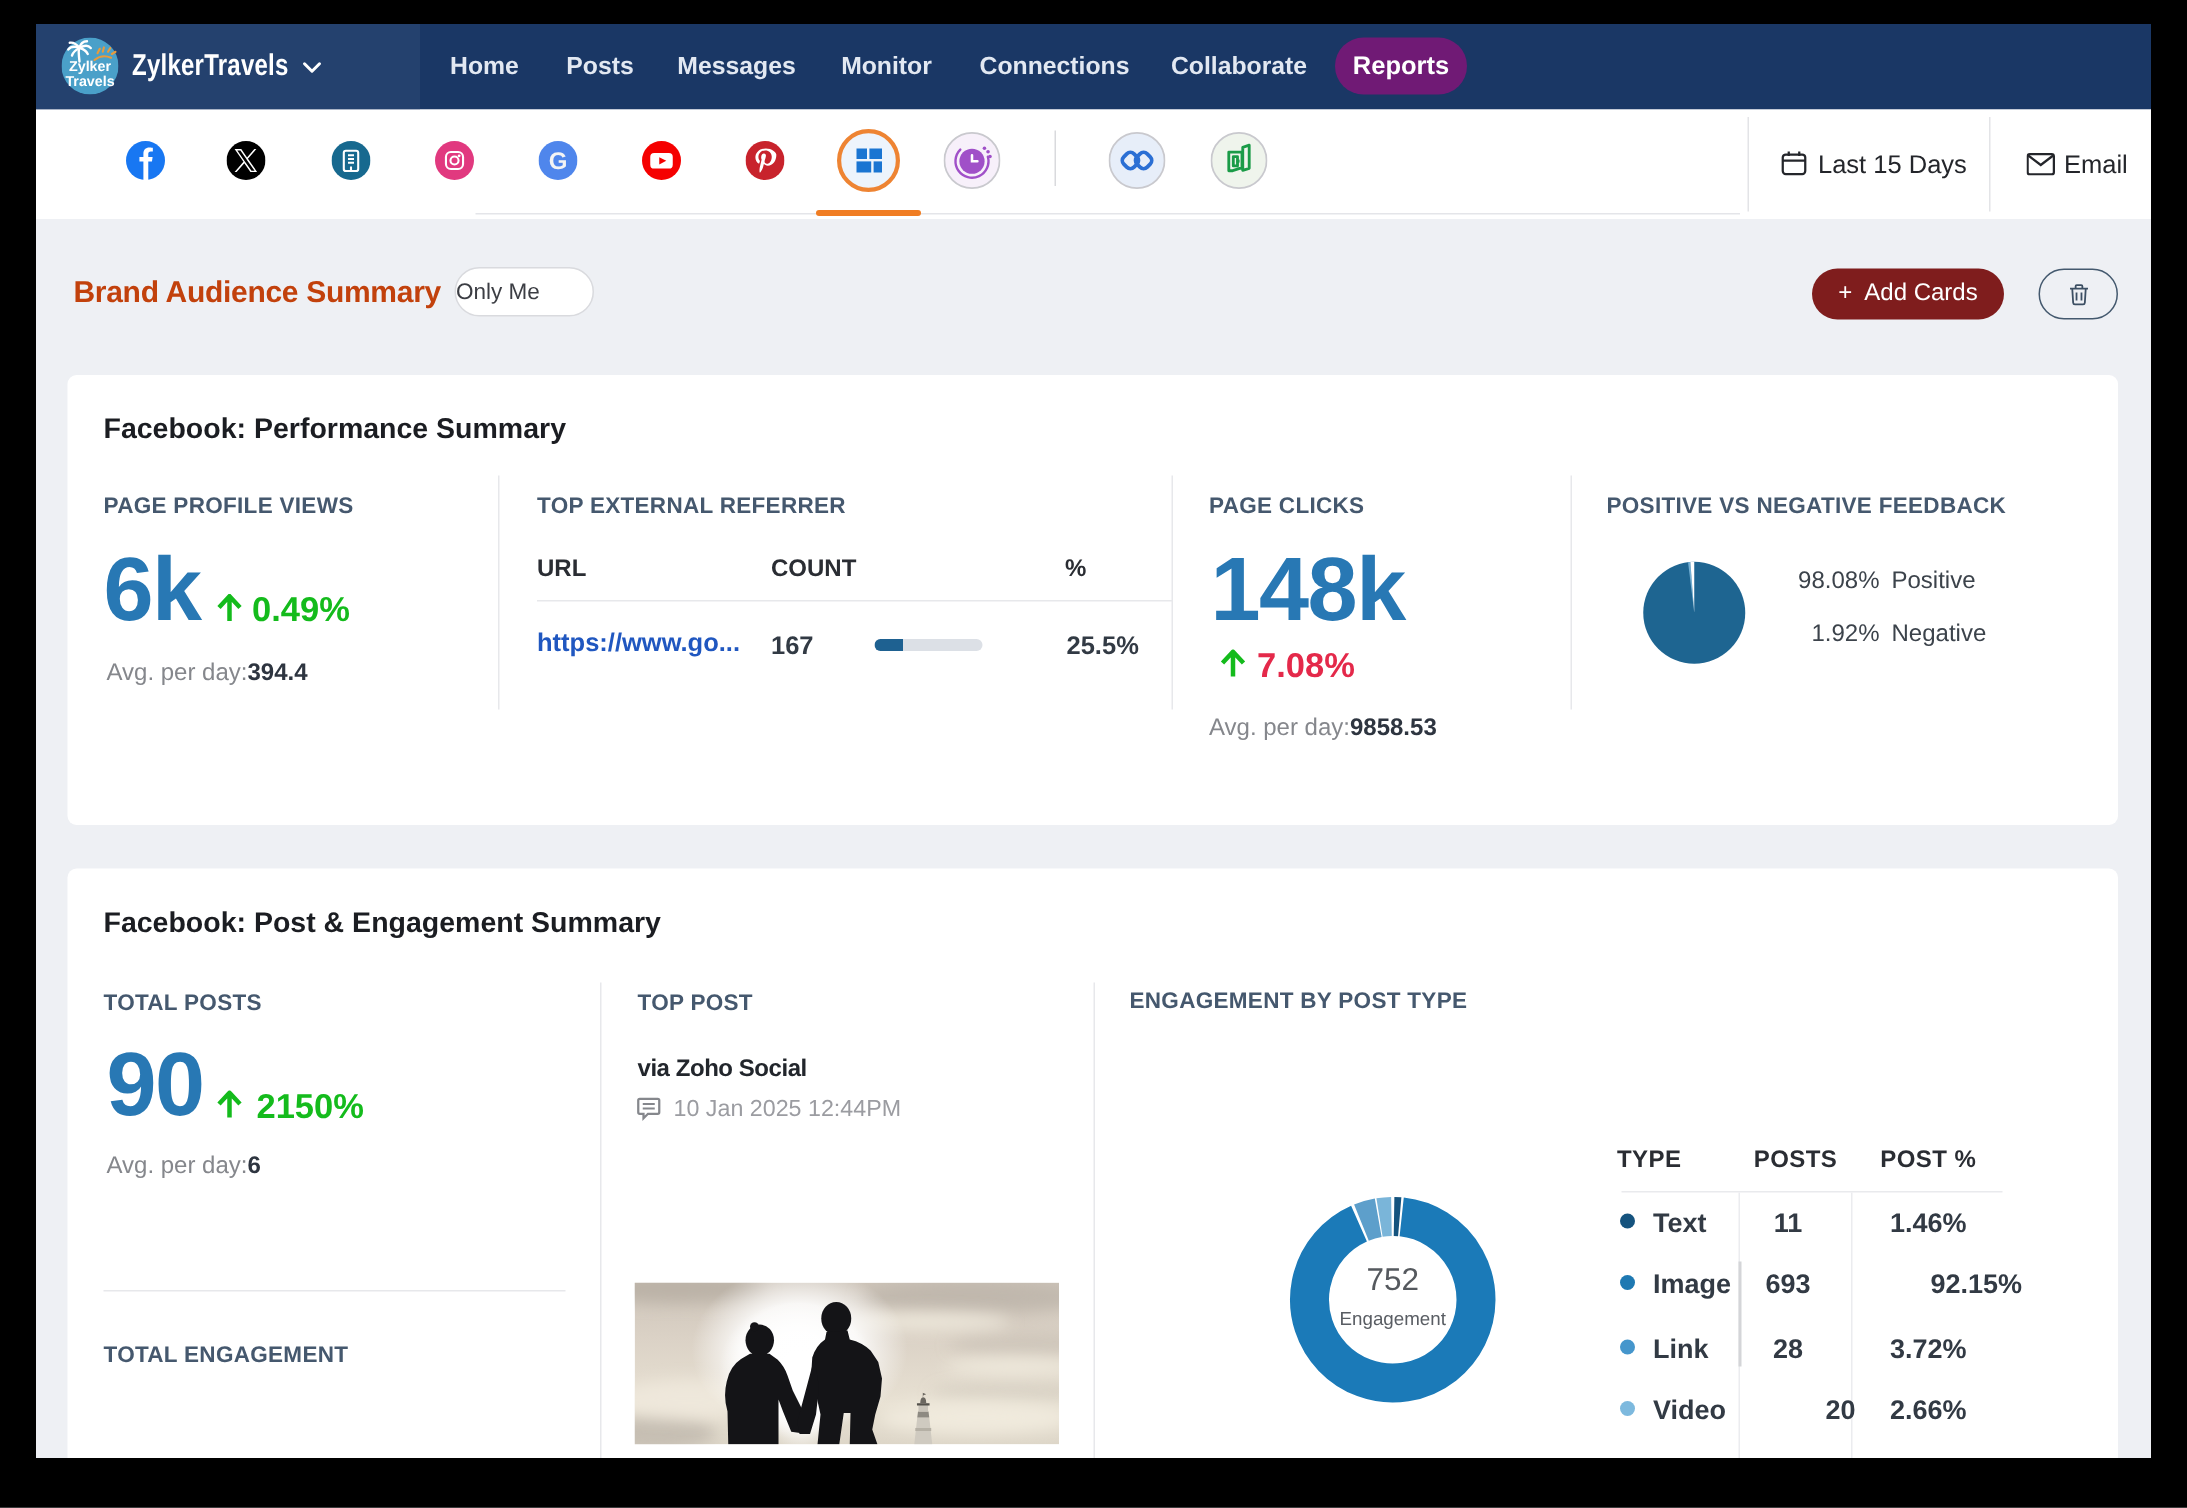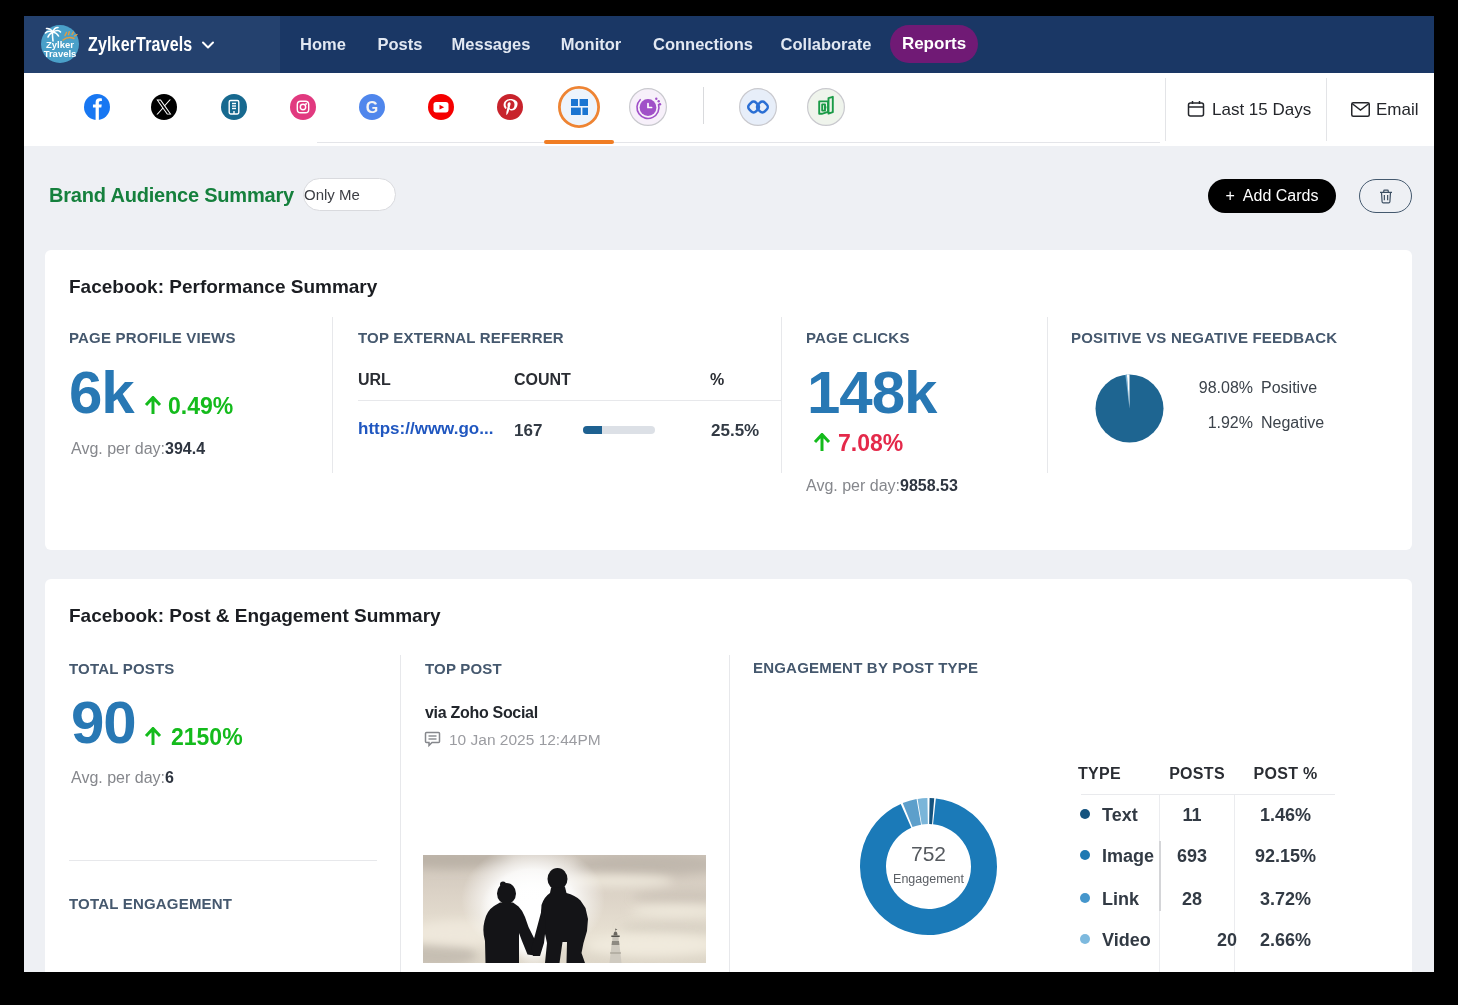--- a/index.html
+++ b/index.html
@@ -15,23 +15,23 @@
   .reports-pill { position:absolute; left:864px; top:9px; width:90px; height:38px; background:#701a75; border-radius:19px; color:#fff; font-size:17px; font-weight:700; text-align:center; line-height:38px; }
 
   
   .iconbar { position:absolute; left:0; top:57px; width:1410px; height:73px; background:#fff; }
   .icx { position:absolute; top:34px; transform:translate(-50%,-50%); }
   .vdiv1 { position:absolute; left:679px; top:14px; width:1px; height:37px; background:#d9dadd; }
   .cellb { position:absolute; top:5px; width:1px; height:63px; background:#e3e4e7; }
   .track { position:absolute; left:293px; top:69px; width:843px; height:1px; background:#e4e5e9; }
   .orangebar { position:absolute; left:520px; top:67px; width:70px; height:4px; background:#f07d23; border-radius:2px; }
   .datecell { position:absolute; top:0; height:73px; color:#24262b; font-size:17px; font-weight:400; }
-  h1.bas { position:absolute; left:25px; top:168px; font-size:20px; font-weight:700; color:#15803d; letter-spacing:-0.2px; }
+  h1.bas { position:absolute; left:25px; top:168px; font-size:20px; font-weight:700; color:#c2410c; letter-spacing:-0.2px; }
   .onlyme { position:absolute; left:279px; top:162px; width:93px; height:33px; background:#fff; border:1px solid #d9dade; border-radius:17px; text-align:left; line-height:31px; font-size:15px; color:#3c3e44; }
-  .addcards { position:absolute; left:1184px; top:163px; width:128px; height:34px; background:#000000; border-radius:17px; color:#fff; font-size:16px; text-align:center; line-height:34px; }
+  .addcards { position:absolute; left:1184px; top:163px; width:128px; height:34px; background:#7f1d1d; border-radius:17px; color:#fff; font-size:16px; text-align:center; line-height:34px; }
   .trashbtn { position:absolute; left:1335px; top:163px; width:53px; height:34px; border:1px solid #44596e; border-radius:17px; background:transparent; }
 
   .card { position:absolute; background:#fff; border-radius:6px; }
   .card1 { left:21px; top:234px; width:1367px; height:300px; }
   .card2 { left:21px; top:563px; width:1367px; height:393px; border-bottom-left-radius:0; border-bottom-right-radius:0; }
   .ctitle { position:absolute; left:24px; top:26px; font-size:19px; font-weight:700; color:#1b1d22; }
   .mlabel { position:absolute; font-size:15px; font-weight:700; color:#45586e; letter-spacing:0.2px; white-space:nowrap; }
   .bignum { position:absolute; font-size:60px; font-weight:700; color:#2878b4; line-height:1; letter-spacing:-1px; }
   .pct { position:absolute; font-size:23px; font-weight:700; white-space:nowrap; }
   .green { color:#14bb1c; }
@@ -336,18 +336,18 @@
     <div class="abs" style="left:1035px;top:355px;width:10px;height:10px;border-radius:50%;background:#7db9de;"></div>
     <div class="tnum" style="left:1057px;top:226px;font-size:18px;">Text</div>
     <div class="tnum" style="left:1057px;top:267px;font-size:18px;">Image</div>
     <div class="tnum" style="left:1057px;top:310px;font-size:18px;">Link</div>
     <div class="tnum" style="left:1057px;top:351px;font-size:18px;">Video</div>
     <div class="abs tnum" style="left:1102px;top:226px;width:90px;text-align:center;font-size:18px;">11</div>
     <div class="abs tnum" style="left:1102px;top:267px;width:90px;text-align:center;font-size:18px;">693</div>
     <div class="abs tnum" style="left:1102px;top:310px;width:90px;text-align:center;font-size:18px;">28</div>
     <div class="abs tnum" style="left:1102px;top:351px;width:90px;text-align:right;font-size:18px;">20</div>
     <div class="abs tnum" style="left:1178px;top:226px;width:125px;text-align:center;font-size:18px;">1.46%</div>
-    <div class="abs tnum" style="left:1178px;top:267px;width:125px;text-align:center;font-size:18px;">92.15%</div>
+    <div class="abs tnum" style="left:1178px;top:267px;width:125px;text-align:right;font-size:18px;">92.15%</div>
     <div class="abs tnum" style="left:1178px;top:310px;width:125px;text-align:center;font-size:18px;">3.72%</div>
     <div class="abs tnum" style="left:1178px;top:351px;width:125px;text-align:center;font-size:18px;">2.66%</div>
   </div>
 
 </div>
 
 </body></html>

